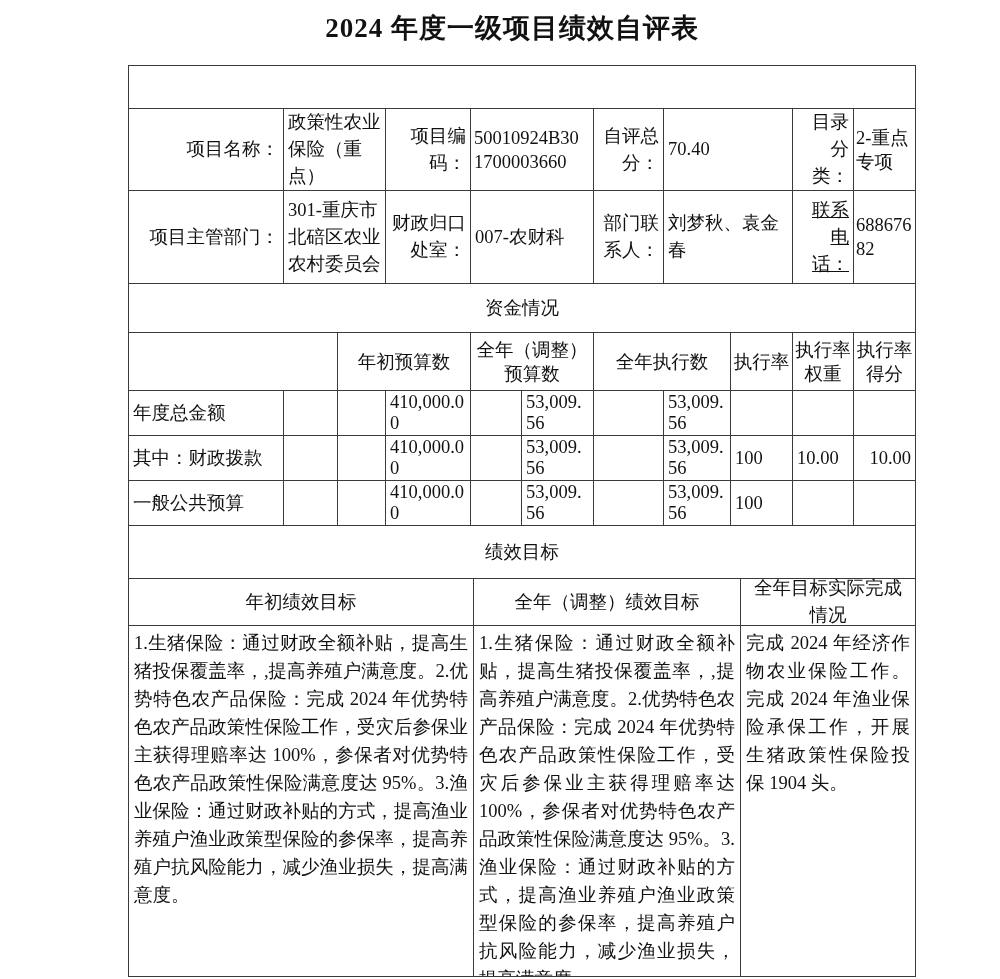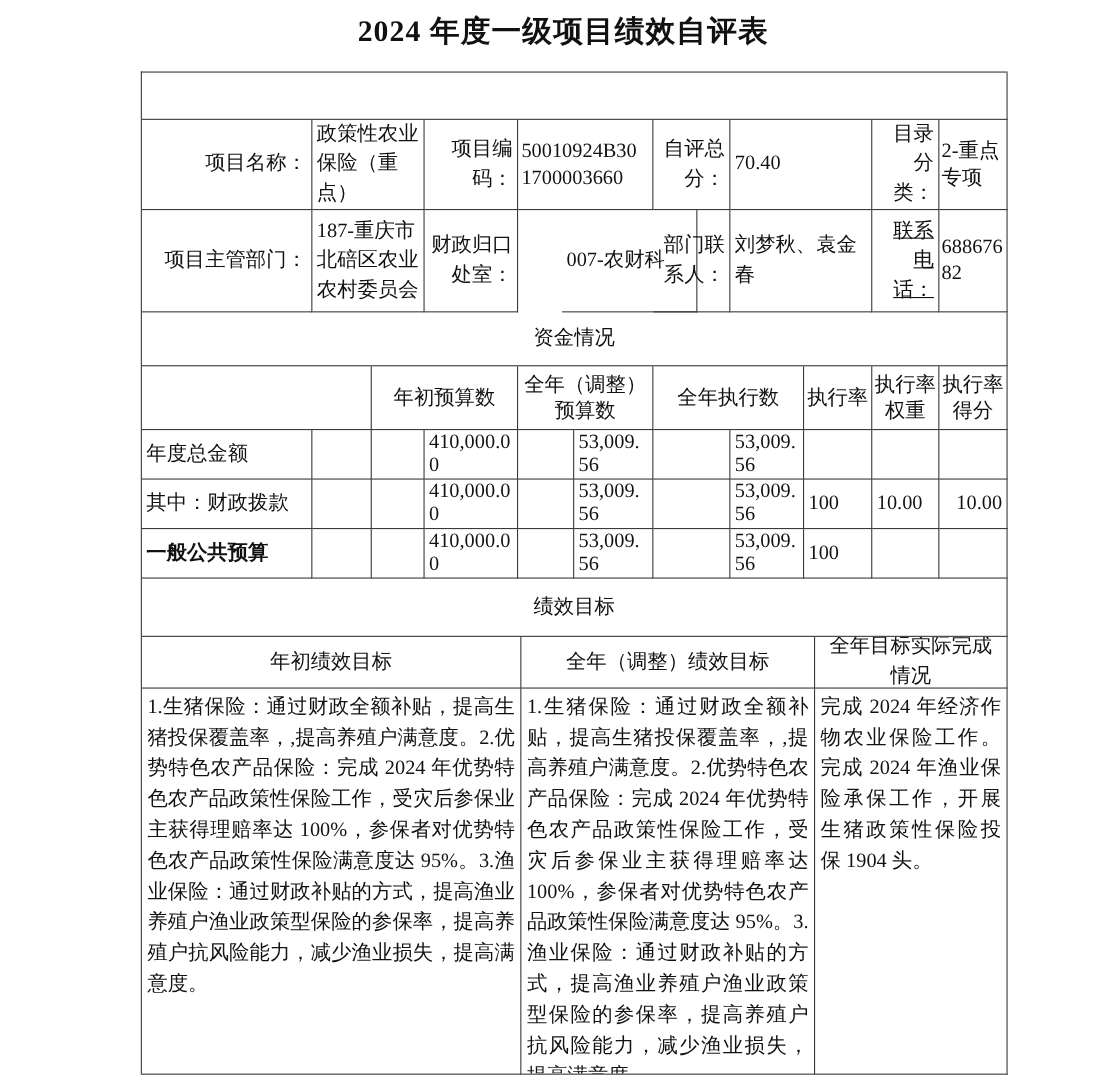--- a/index.html
+++ b/index.html
@@ -36,23 +36,23 @@
     <div class="cell lab" style="left:0;top:43px;width:155px;height:82px;">项目名称：</div>
     <div class="cell val" style="left:155px;top:43px;width:102px;height:82px;">政策性农业保险（重点）</div>
     <div class="cell lab" style="left:257px;top:43px;width:85px;height:82px;">项目编码：</div>
     <div class="cell val brk" style="left:342px;top:43px;width:123px;height:82px;">50010924B301700003660</div>
     <div class="cell lab" style="left:465px;top:43px;width:70px;height:82px;">自评总分：</div>
     <div class="cell val" style="left:535px;top:43px;width:129px;height:82px;">70.40</div>
     <div class="cell lab" style="left:664px;top:43px;width:61px;height:82px;">目录分类：</div>
     <div class="cell val tight" style="left:725px;top:43px;width:62px;height:82px;">2-重点专项</div>
 
     <div class="cell lab" style="left:0;top:125px;width:155px;height:93px;">项目主管部门：</div>
-    <div class="cell val" style="left:155px;top:125px;width:102px;height:93px;">187-重庆市北碚区农业农村委员会</div>
+    <div class="cell val" style="left:155px;top:125px;width:102px;height:93px;">301-重庆市北碚区农业农村委员会</div>
     <div class="cell lab" style="left:257px;top:125px;width:85px;height:93px;">财政归口处室：</div>
-    <div class="cell val" style="left:342px;top:125px;width:123px;height:93px;margin-left:40px;">007-农财科</div>
+    <div class="cell val" style="left:342px;top:125px;width:123px;height:93px;">007-农财科</div>
     <div class="cell lab" style="left:465px;top:125px;width:70px;height:93px;">部门联系人：</div>
     <div class="cell val" style="left:535px;top:125px;width:129px;height:93px;">刘梦秋、袁金春</div>
     <div class="cell lab" style="left:664px;top:125px;width:61px;height:93px;text-decoration:underline;">联系电话：</div>
     <div class="cell val tight" style="left:725px;top:125px;width:62px;height:93px;">68867682</div>
 
     <div class="cell sec" style="left:0;top:218px;width:787px;height:49px;">资金情况</div>
 
     <div class="cell" style="left:0;top:267px;width:209px;height:58px;"></div>
     <div class="cell ctr hdr" style="left:209px;top:267px;width:133px;height:58px;">年初预算数</div>
     <div class="cell ctr hdr" style="left:342px;top:267px;width:123px;height:58px;">全年（调整）预算数</div>
@@ -78,21 +78,21 @@
     <div class="cell" style="left:209px;top:370px;width:48px;height:45px;"></div>
     <div class="cell val num" style="left:257px;top:370px;width:85px;height:45px;">410,000.00</div>
     <div class="cell" style="left:342px;top:370px;width:51px;height:45px;"></div>
     <div class="cell val num" style="left:393px;top:370px;width:72px;height:45px;">53,009.56</div>
     <div class="cell" style="left:465px;top:370px;width:70px;height:45px;"></div>
     <div class="cell val num" style="left:535px;top:370px;width:67px;height:45px;">53,009.56</div>
     <div class="cell val" style="left:602px;top:370px;width:62px;height:45px;">100</div>
     <div class="cell val" style="left:664px;top:370px;width:61px;height:45px;">10.00</div>
     <div class="cell numr" style="left:725px;top:370px;width:62px;height:45px;">10.00</div>
 
-    <div class="cell val" style="left:0;top:415px;width:155px;height:45px;font-weight:bold;">一般公共预算</div>
+    <div class="cell val" style="left:0;top:415px;width:155px;height:45px;">一般公共预算</div>
     <div class="cell" style="left:155px;top:415px;width:54px;height:45px;"></div>
     <div class="cell" style="left:209px;top:415px;width:48px;height:45px;"></div>
     <div class="cell val num" style="left:257px;top:415px;width:85px;height:45px;">410,000.00</div>
     <div class="cell" style="left:342px;top:415px;width:51px;height:45px;"></div>
     <div class="cell val num" style="left:393px;top:415px;width:72px;height:45px;">53,009.56</div>
     <div class="cell" style="left:465px;top:415px;width:70px;height:45px;"></div>
     <div class="cell val num" style="left:535px;top:415px;width:67px;height:45px;">53,009.56</div>
     <div class="cell val" style="left:602px;top:415px;width:62px;height:45px;">100</div>
     <div class="cell" style="left:664px;top:415px;width:61px;height:45px;"></div>
     <div class="cell" style="left:725px;top:415px;width:62px;height:45px;"></div>

